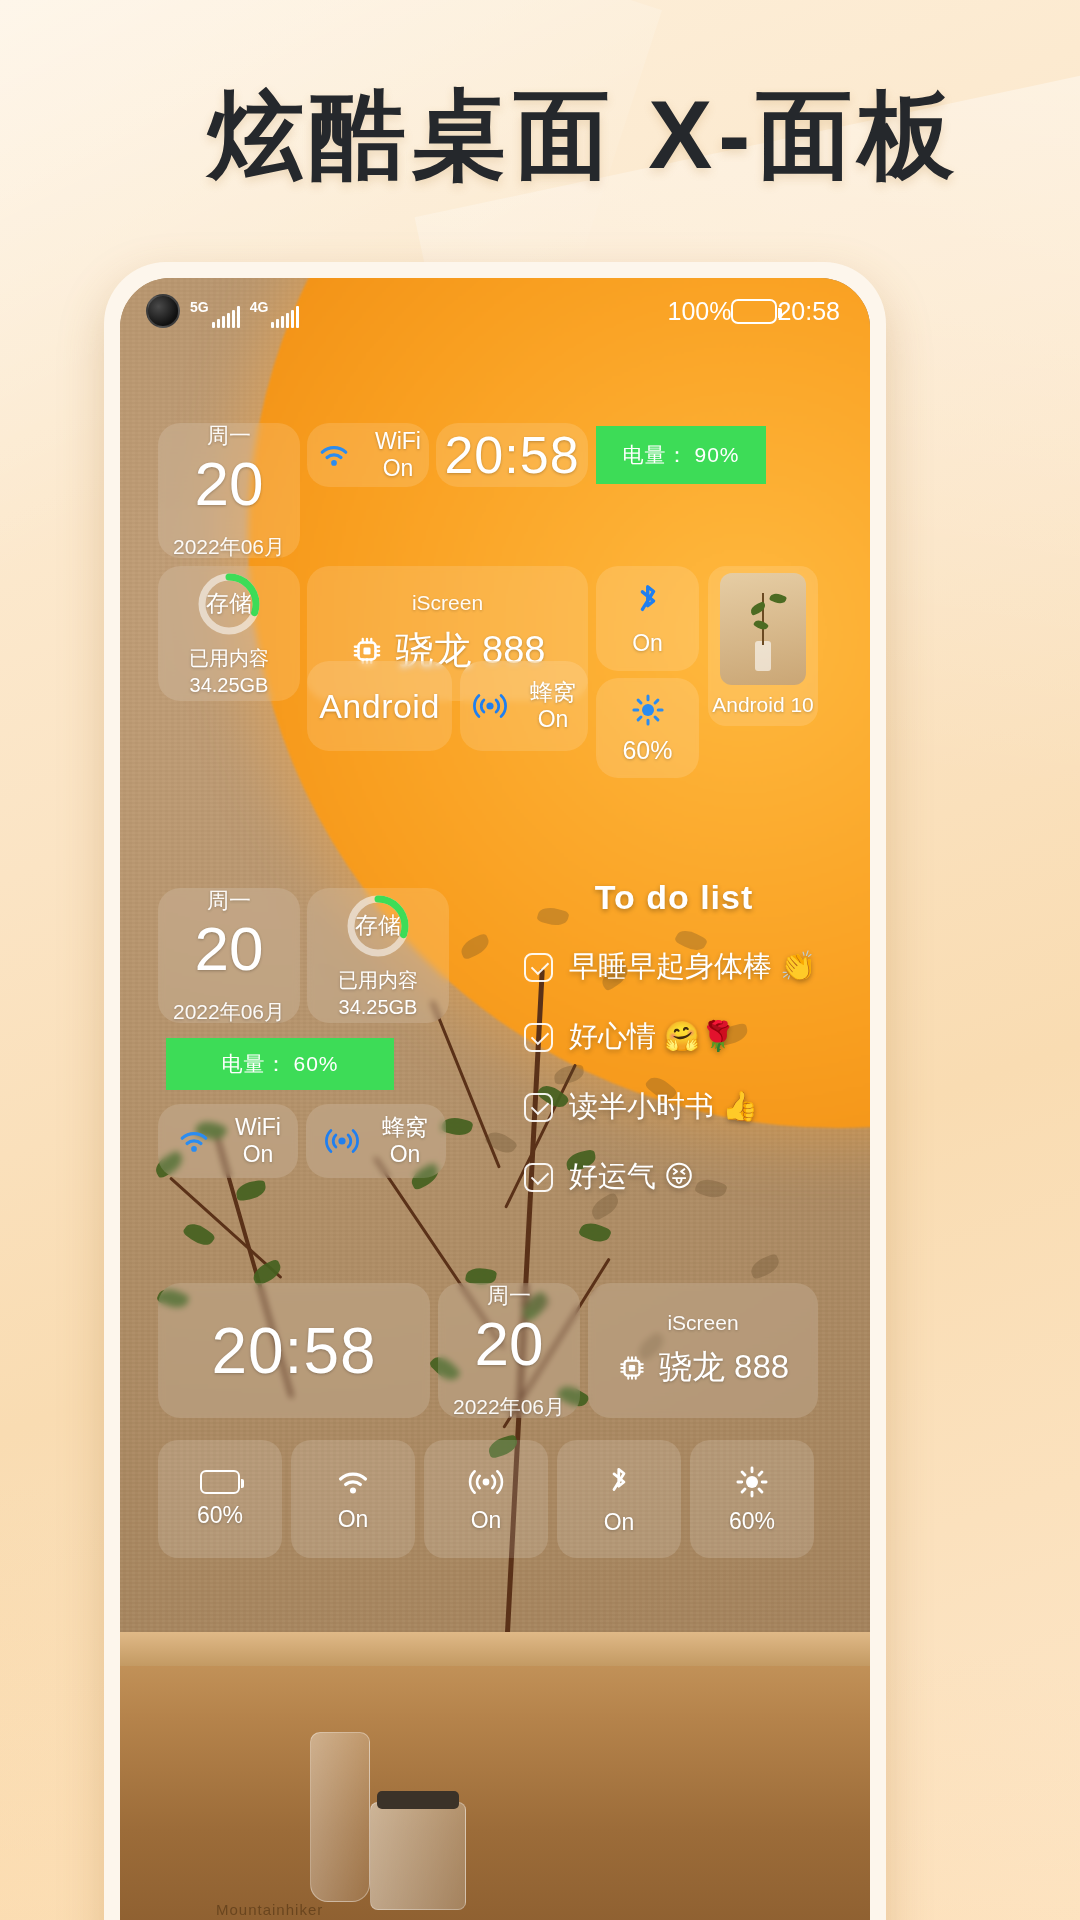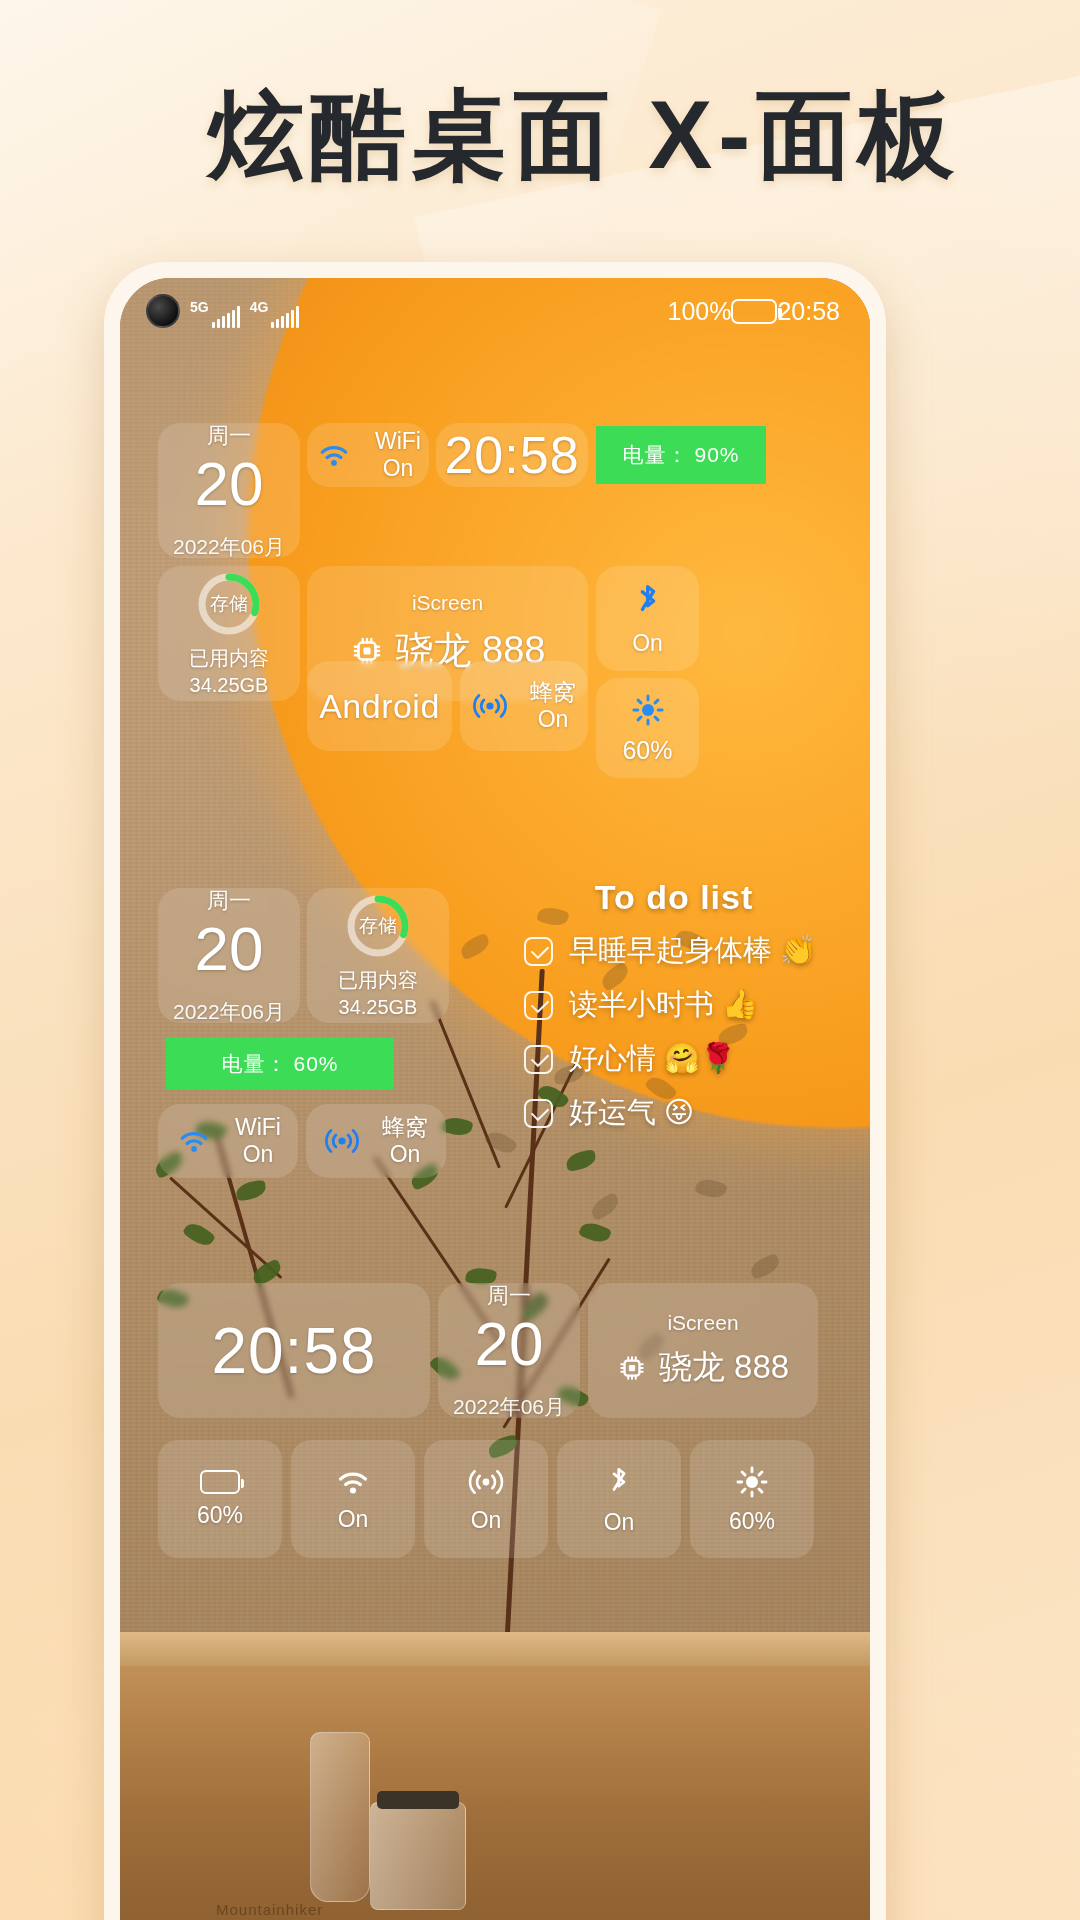--- a/index.html
+++ b/index.html
@@ -131,36 +131,36 @@
   .ic-txt{display:flex;flex-direction:column;align-items:center;line-height:1.18;}
   .ic-txt .t1{font-size:23px;}
   .ic-txt .t2{font-size:23px;}
 
   .clocktxt{font-size:52px;font-weight:500;letter-spacing:1px;}
   .clocktxt.big{font-size:64px;}
 
   .ring{position:relative;width:66px;height:66px;}
   .ring svg{transform:rotate(-90deg);}
   .ring .rl{position:absolute;inset:0;display:flex;align-items:center;justify-content:center;
-    font-size:19px;}
+    font-size:23px;}
   .store-l1{font-size:20px;margin-top:8px;}
   .store-l2{font-size:20px;margin-top:2px;}
 
   .iscreen{font-size:21px;opacity:.95;}
   .chip-row{display:flex;align-items:center;gap:12px;margin-top:10px;}
   .chip-txt{font-size:38px;font-weight:500;}
   .android-txt{font-size:34px;font-weight:500;letter-spacing:.5px;}
 
   .photo{border-radius:18px;overflow:hidden;position:absolute;}
   .android-cap{font-size:21px;margin-top:8px;}
 
   
   .todo{position:absolute;color:#fff;text-shadow:0 2px 5px rgba(0,0,0,.3);}
   .todo-title{font-size:34px;font-weight:700;text-align:center;letter-spacing:1px;}
-  .todo-item{display:flex;align-items:center;gap:16px;margin-top:14px;font-size:29px;}
+  .todo-item{display:flex;align-items:center;gap:16px;margin-top:30px;font-size:29px;}
   .cbx{width:29px;height:29px;border:2.5px solid rgba(255,255,255,.92);border-radius:8px;
     position:relative;flex:none;}
   .cbx:after{content:"";position:absolute;left:6px;top:6px;width:14px;height:8px;
     border-left:2.5px solid rgba(255,255,255,.92);border-bottom:2.5px solid rgba(255,255,255,.92);
     transform:rotate(-45deg);}
 
   
   .dock{position:absolute;display:flex;gap:9px;}
   .dockcell{width:124px;height:118px;border-radius:20px;background:rgba(255,255,255,.14);
     display:flex;flex-direction:column;align-items:center;justify-content:center;gap:8px;
@@ -326,20 +326,30 @@
         </div>
       </div>
 
       <div class="w" style="left:476px;top:288px;width:103px;height:105px;">
         <svg width="34" height="42" viewBox="0 0 24 30">
           <path d="M8 8.5l8 6.5-4.2 3.4V4.8L16 8.2 8 21" stroke="#1f7ff0" stroke-width="2.4" fill="none" stroke-linejoin="round" stroke-linecap="round"></path>
         </svg>
         <span class="t1" style="font-size:23px;margin-top:8px;">On</span>
       </div>
 
+      <div class="photo w" style="left:588px;top:288px;width:110px;height:160px;background:rgba(255,255,255,.14);justify-content:flex-start;">
+        <div style="position:relative;width:86px;height:112px;margin-top:7px;border-radius:12px;overflow:hidden;background:linear-gradient(170deg,#e6cda4,#caa675);">
+          <div style="position:absolute;left:50%;bottom:14px;transform:translateX(-50%);width:16px;height:30px;background:rgba(255,255,255,.6);border-radius:3px;"></div>
+          <div style="position:absolute;left:50%;bottom:40px;transform:translateX(-50%);width:2px;height:52px;background:#6b4a22;"></div>
+          <div style="position:absolute;left:30px;bottom:72px;width:16px;height:9px;border-radius:60% 20% 60% 20%;background:#4c6b22;transform:rotate(-25deg);"></div>
+          <div style="position:absolute;left:50px;bottom:82px;width:16px;height:9px;border-radius:60% 20% 60% 20%;background:#4c6b22;transform:rotate(20deg);"></div>
+          <div style="position:absolute;left:34px;bottom:56px;width:14px;height:8px;border-radius:60% 20% 60% 20%;background:#4c6b22;transform:rotate(30deg);"></div>
+        </div>
+        <span class="android-cap">Android 10</span>
+      </div>
 
       <div class="w" style="left:187px;top:383px;width:145px;height:90px;">
         <span class="android-txt">Android</span>
       </div>
 
       <div class="w" style="left:340px;top:383px;width:128px;height:90px;">
         <div class="row-ic">
           <svg width="36" height="34" viewBox="0 0 26 24">
             <circle cx="13" cy="12" r="2.6" fill="#1f7ff0"></circle>
             <path d="M8.6 7.6a6 6 0 000 8.8M17.4 7.6a6 6 0 010 8.8" stroke="#1f7ff0" stroke-width="2" fill="none" stroke-linecap="round"></path>
@@ -414,25 +424,25 @@
       </div>
 
       <div class="todo" style="left:404px;top:600px;width:300px;">
         <div class="todo-title">To do list</div>
         <div class="todo-item">
           <span class="cbx"></span>
           <span>早睡早起身体棒 👏</span>
         </div>
         <div class="todo-item">
           <span class="cbx"></span>
-          <span>读半小时书 👍</span>
+          <span>好心情 🤗🌹</span>
         </div>
         <div class="todo-item">
           <span class="cbx"></span>
-          <span>好心情 🤗🌹</span>
+          <span>读半小时书 👍</span>
         </div>
         <div class="todo-item">
           <span class="cbx"></span>
           <span>好运气 😝</span>
         </div>
       </div>
 
       <div class="w" style="left:38px;top:1005px;width:272px;height:135px;">
         <span class="clocktxt big">20:58</span>
       </div>

